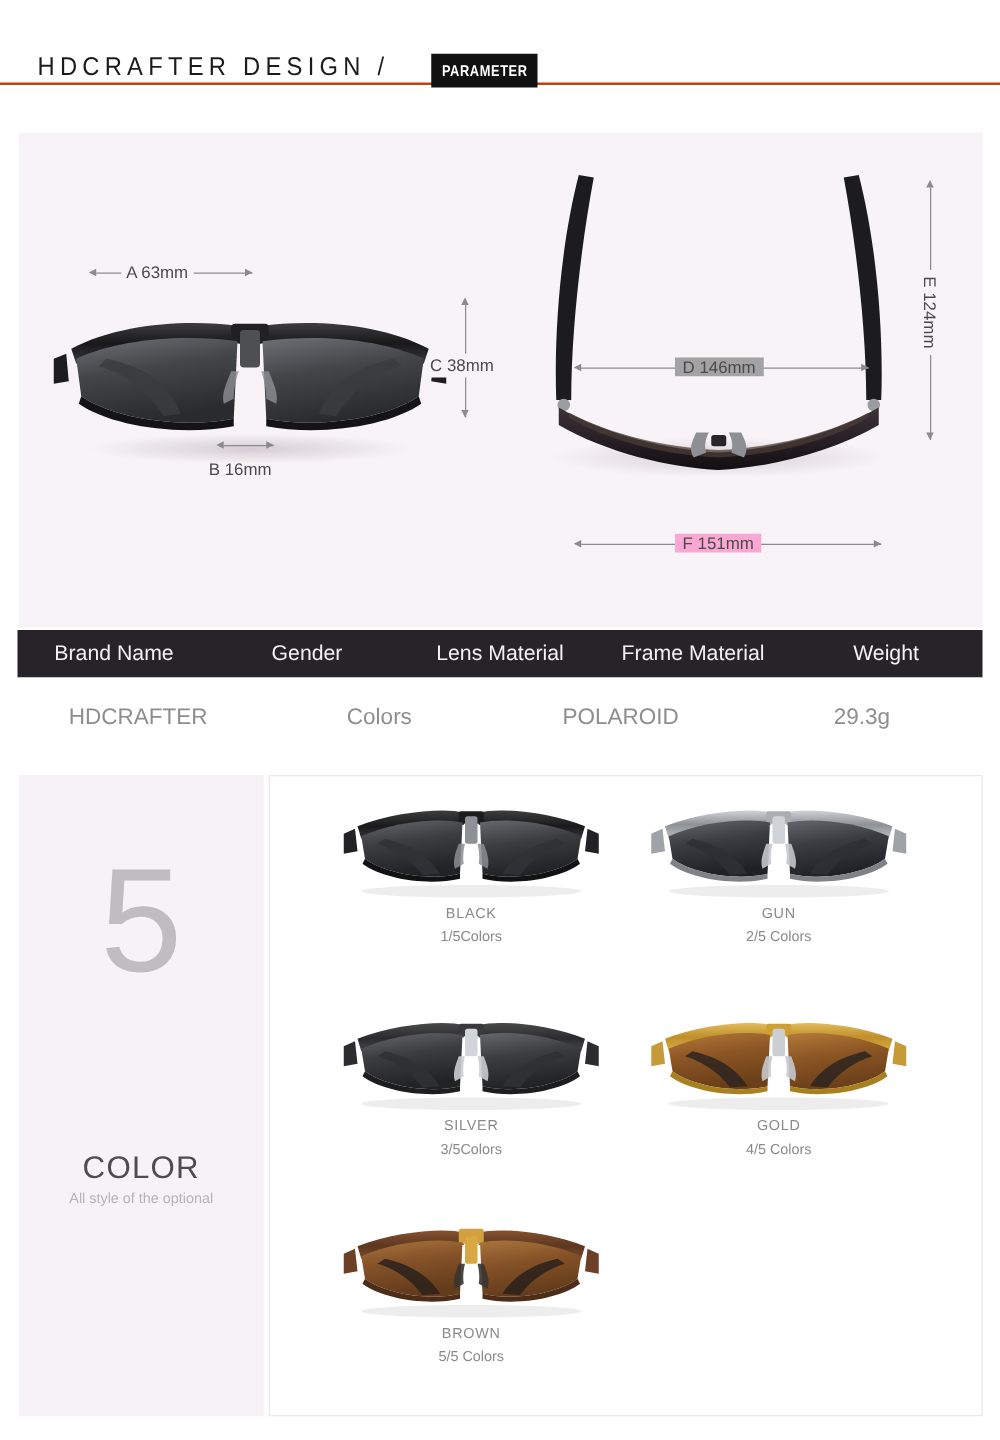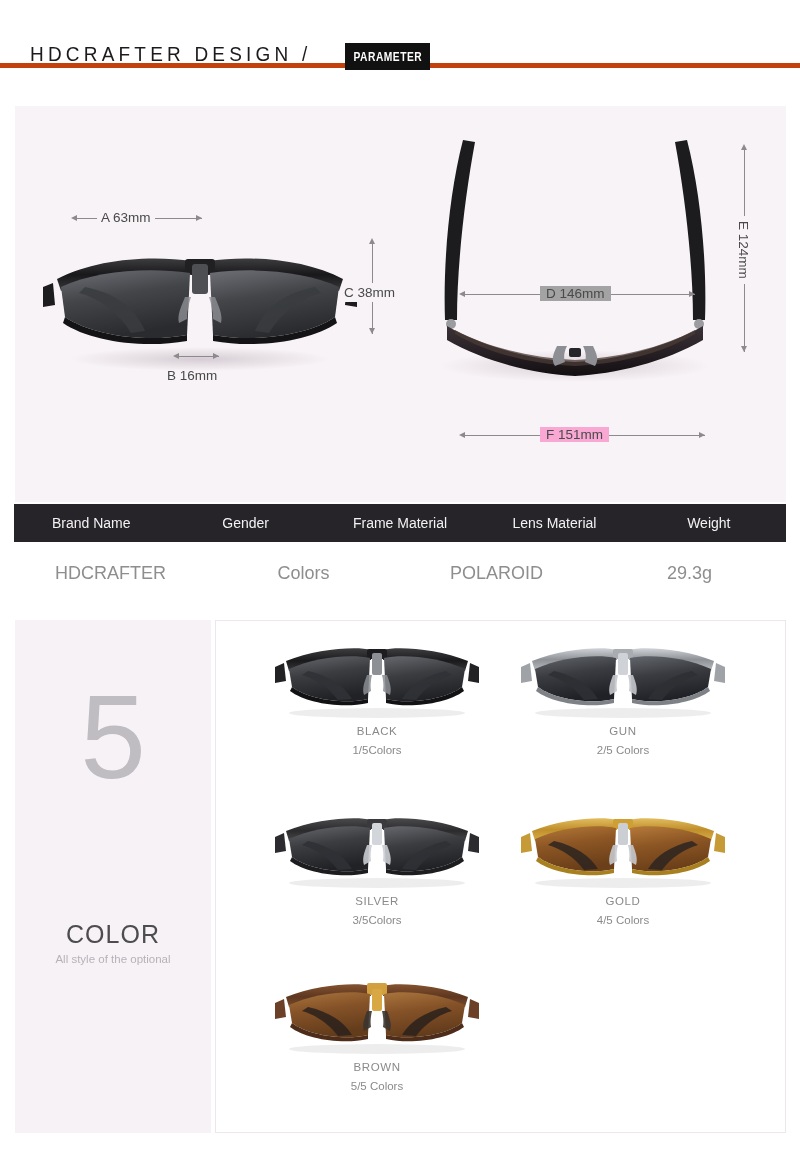--- a/index.html
+++ b/index.html
@@ -13,21 +13,21 @@
     font-family: "Liberation Sans", sans-serif;
     overflow: hidden;
     position: relative;
   }
 
   
   .header {
     position: absolute;
     left: 0; top: 0;
     width: 800px; height: 68px;
-    border-bottom: 5px solid #c2410c;
+    border-bottom: 2px solid #c2410c;
     box-sizing: border-box;
   }
   .brand-title {
     position: absolute;
     left: 30px; top: 44px;
     font-size: 19px;
     font-weight: 500;
     letter-spacing: 4.2px;
     color: #1b1b1b;
     white-space: nowrap;
@@ -112,21 +112,21 @@
     width: 772px; height: 38px;
     background: #262329;
     display: flex;
   }
   .spec-head div {
     flex: 1;
     display: flex;
     align-items: center;
     justify-content: center;
     color: #f2f2f2;
-    font-size: 14px;
+    font-size: 17px;
   }
   .spec-body {
     position: absolute;
     left: 14px; top: 542px;
     width: 772px; height: 62px;
     background: #ffffff;
     display: flex;
   }
   .spec-body div {
     flex: 1;
@@ -311,22 +311,22 @@
 
   <div class="arrow-h" style="left:450px;top:329px;width:240px;"></div>
   <div class="ah-l" style="left:444px;top:325.5px;"></div>
   <div class="ah-r" style="left:684px;top:325.5px;"></div>
   <div class="dim-label" style="left:525px;top:321px;background:#f9a8d4;padding:0 6px;">F 151mm</div>
 </div>
 
 <div class="spec-head">
   <div>Brand Name</div>
   <div>Gender</div>
+  <div>Lens Material</div>
   <div>Frame Material</div>
-  <div>Lens Material</div>
   <div>Weight</div>
 </div>
 <div class="spec-body">
   <div>HDCRAFTER</div>
   <div>Colors</div>
   <div>POLAROID</div>
   <div>29.3g</div>
 </div>
 
 <div class="color-left">

